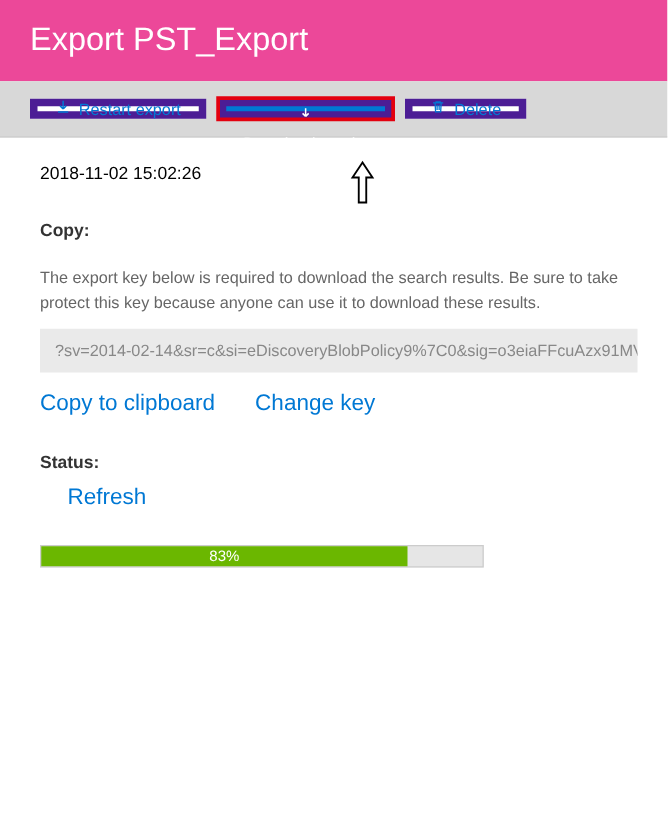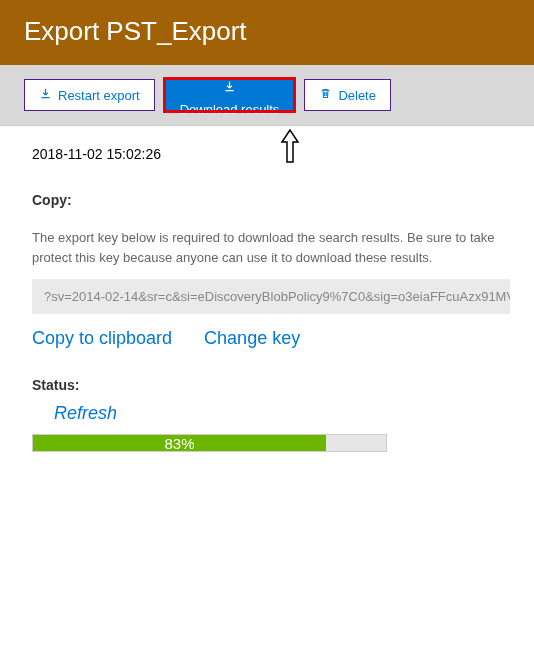--- a/index.html
+++ b/index.html
@@ -1,35 +1,35 @@
 <!DOCTYPE html>
 <html><head>
   <meta charset="utf-8">
   <style>
     * { box-sizing: border-box; margin: 0; padding: 0; }
     body { font-family: "Segoe UI", Arial, sans-serif; width: 534px; height: 666px; background: #fff; color: #333; font-size: 14px; overflow: hidden; }
-    .header { background: #a16207; padding: 16px 24px 18px; }
+    .header { background: #ec4899; padding: 16px 24px 18px; }
     .header h1 { color: #fff; font-weight: 300; font-size: 26px; }
     .toolbar { background: #d8d8d8; padding: 14px 24px; display: flex; gap: 10px; border-bottom: 1px solid #ccc; }
-    .btn { display: inline-flex; align-items: center; gap: 6px; height: 32px; padding: 0 14px; font-size: 13px; cursor: pointer; border: 1px solid #4c1d95; background: #fff; color: #0078d4; }
+    .btn { display: inline-flex; align-items: center; gap: 6px; height: 16px; padding: 0 14px; font-size: 13px; cursor: pointer; border: 6px solid #4c1d95; background: #fff; color: #0078d4; }
     .btn svg { width: 13px; height: 13px; }
     .btn.primary { background: #0078d4; color: #fff; }
     .btn.highlighted { outline: 3px solid #e3000f; outline-offset: -1px; flex-direction: column; }
     .arrow-annotation { position: absolute; top: 128px; left: 278px; }
     .content { padding: 20px 24px 20px 32px; }
     .field-label { font-weight: 600; font-size: 14px; color: #333; margin-bottom: 6px; }
     .field-value { color: #000000; font-size: 14px; margin-bottom: 30px; }
     .desc { color: #666; font-size: 13px; line-height: 1.5; margin-bottom: 12px; }
     .key-box { background: #eaeaea; color: #888; padding: 10px 12px; font-size: 13px; white-space: nowrap; overflow: hidden; margin-bottom: 14px; }
     .link-row { display: flex; gap: 32px; margin-bottom: 28px; }
     .link { color: #0078d4; font-size: 18px; cursor: pointer; }
-    .link.indent { margin-left: 22px; margin-bottom: 10px; display: inline-block; font-style: italic; }
+    .link.indent { margin-left: 22px; margin-bottom: 28px; display: inline-block; }
     .status-text { color: #333; font-size: 14px; margin-bottom: 6px; }
     .progress-container { width: 355px; height: 18px; background: #e6e6e6; border: 1px solid #ccc; position: relative; }
-    .progress-fill { height: 100%; background: #6bb700; display: flex; align-items: center; justify-content: center; color: #fff; font-size: 15px; }
+    .progress-fill { height: 100%; background: #6bb700; display: flex; align-items: center; justify-content: center; color: #fff; font-size: 12px; }
   </style>
 </head>
 <body>
 
 <div class="header">
   <h1>Export PST_Export</h1>
 </div>
 
 <div class="toolbar">
   <button class="btn">

